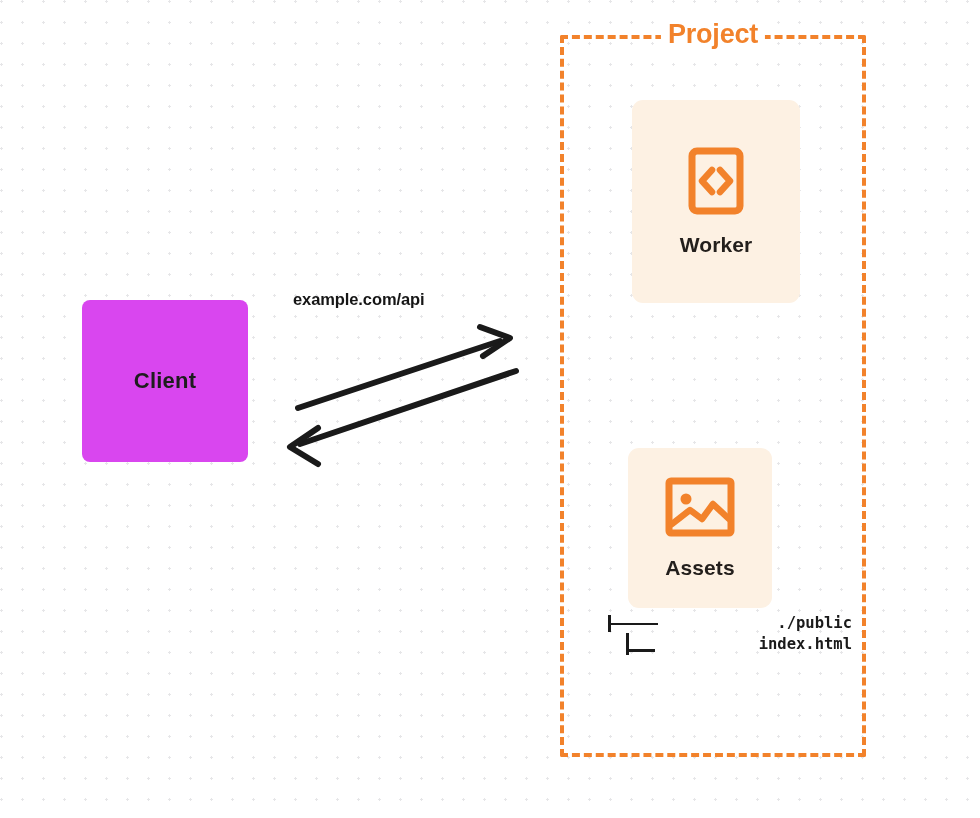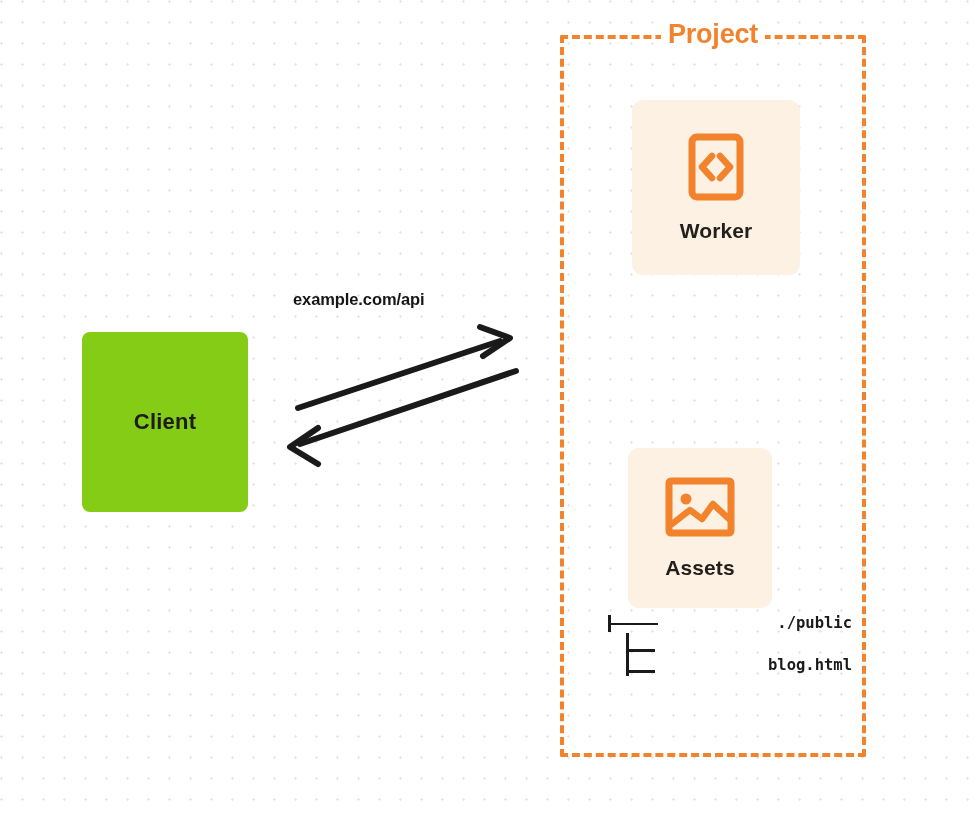--- a/index.html
+++ b/index.html
@@ -20,24 +20,24 @@
 
   .canvas {
     position: absolute;
     inset: 0;
   }
 
   
   .client-node {
     position: absolute;
     left: 82px;
-    top: 332px;
+    top: 300px;
     width: 166px;
-    height: 180px;
-    background: #84cc16;
+    height: 162px;
+    background: #d946ef;
     border-radius: 8px;
     display: flex;
     align-items: center;
     justify-content: center;
   }
   .client-label {
     font-size: 22px;
     font-weight: bold;
     color: #1d1d1d;
     letter-spacing: 0.2px;
@@ -100,21 +100,21 @@
     border-radius: 11px;
     display: flex;
     flex-direction: column;
     align-items: center;
     justify-content: center;
   }
   .card-worker {
     left: 72px;
     top: 65px;
     width: 168px;
-    height: 175px;
+    height: 203px;
   }
   .card-assets {
     left: 68px;
     top: 413px;
     width: 144px;
     height: 160px;
   }
   .card-icon {
     display: block;
     margin-bottom: 14px;
@@ -245,21 +245,18 @@
       <span class="card-label">Assets</span>
     </div>
 
     <div class="file-tree">
       <div class="tree-row">
         <span class="tree-glyph glyph-root"></span>
         <span class="tree-text">./public</span>
       </div>
       <div class="tree-row">
         <span class="tree-glyph glyph-child"></span>
-      </div>
-      <div class="tree-row">
-        <span class="tree-glyph glyph-child"></span>
-        <span class="tree-text">blog.html</span>
+        <span class="tree-text">index.html</span>
       </div>
     </div>
 
   </div>
 </div>
 
 </body></html>

